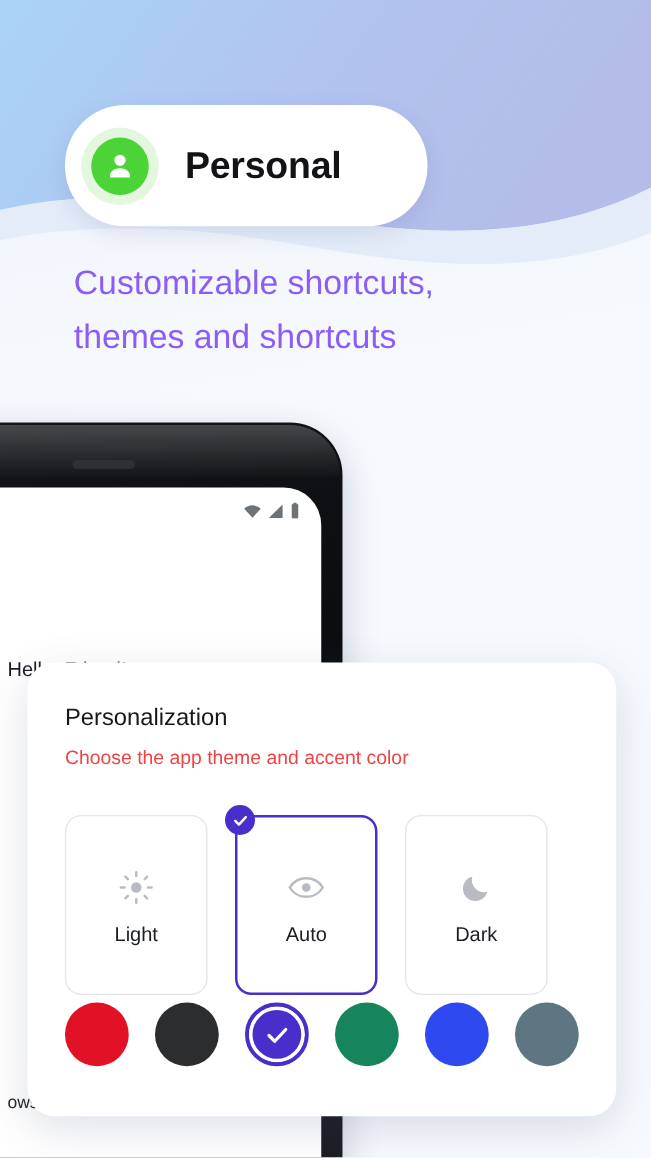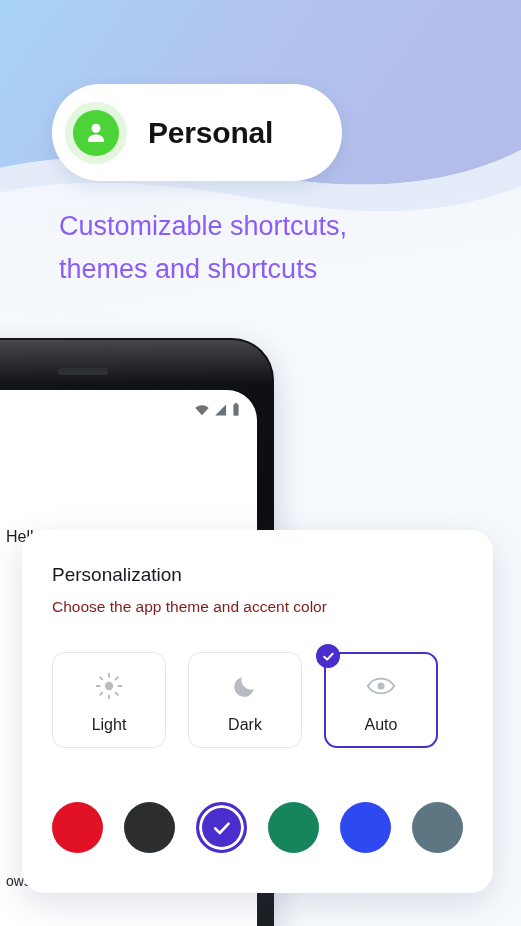--- a/index.html
+++ b/index.html
@@ -177,34 +177,34 @@
     left: 30px;
     top: 34px;
     font-size: 19px;
     color: #16191d;
   }
   .card-sub {
     position: absolute;
     left: 30px;
     top: 68px;
     font-size: 15.5px;
-    color: #7f1d1d;
+    color: #ef4444;
   }
 
   .theme-row {
     position: absolute;
     left: 30px;
     top: 122px;
     display: flex;
     gap: 22px;
   }
   .theme-tile {
     position: relative;
     width: 114px;
-    height: 96px;
+    height: 144px;
     border: 1px solid #e3e5e9;
     border-radius: 13px;
     background: #fff;
     display: flex;
     flex-direction: column;
     align-items: center;
     justify-content: center;
     box-sizing: border-box;
   }
   .theme-tile.selected {
@@ -341,42 +341,42 @@
             <line x1="21.7" y1="13" x2="24.4" y2="13"></line>
             <line x1="4.9" y1="4.9" x2="6.8" y2="6.8"></line>
             <line x1="19.2" y1="19.2" x2="21.1" y2="21.1"></line>
             <line x1="4.9" y1="21.1" x2="6.8" y2="19.2"></line>
             <line x1="19.2" y1="6.8" x2="21.1" y2="4.9"></line>
           </svg>
         </span>
         <span class="theme-label">Light</span>
       </div>
 
+      <div class="theme-tile selected">
+        <span class="tile-check">
+          <svg width="13" height="13" viewBox="0 0 14 14" fill="none" stroke="#ffffff" stroke-width="2.1" stroke-linecap="round" stroke-linejoin="round">
+            <path d="M2.4 7.3 5.5 10.4 11.5 4"></path>
+          </svg>
+        </span>
+        <span class="theme-icon">
+          <svg width="30" height="22" viewBox="0 0 30 20" fill="none" stroke="#b8bcc2" stroke-width="1.9">
+            <path d="M1.8 10C4.6 5.3 9.5 2.6 15 2.6S25.4 5.3 28.2 10C25.4 14.7 20.5 17.4 15 17.4S4.6 14.7 1.8 10z"></path>
+            <circle cx="15" cy="10" r="3.5" fill="#b8bcc2" stroke="none"></circle>
+          </svg>
+        </span>
+        <span class="theme-label">Auto</span>
+      </div>
+
       <div class="theme-tile">
         <span class="theme-icon">
           <svg width="26" height="26" viewBox="0 0 24 24" fill="#b8bcc2">
             <path d="M20.2 15.1A9.1 9.1 0 0 1 9.1 3.9a9.2 9.2 0 1 0 11.1 11.2z"></path>
           </svg>
         </span>
         <span class="theme-label">Dark</span>
-      </div>
-
-      <div class="theme-tile selected">
-        <span class="tile-check">
-          <svg width="13" height="13" viewBox="0 0 14 14" fill="none" stroke="#ffffff" stroke-width="2.1" stroke-linecap="round" stroke-linejoin="round">
-            <path d="M2.4 7.3 5.5 10.4 11.5 4"></path>
-          </svg>
-        </span>
-        <span class="theme-icon">
-          <svg width="30" height="22" viewBox="0 0 30 20" fill="none" stroke="#b8bcc2" stroke-width="1.9">
-            <path d="M1.8 10C4.6 5.3 9.5 2.6 15 2.6S25.4 5.3 28.2 10C25.4 14.7 20.5 17.4 15 17.4S4.6 14.7 1.8 10z"></path>
-            <circle cx="15" cy="10" r="3.5" fill="#b8bcc2" stroke="none"></circle>
-          </svg>
-        </span>
-        <span class="theme-label">Auto</span>
       </div>
 
     </div>
 
     <div class="color-row">
       <div class="swatch" style="background: rgb(226, 18, 38);"></div>
       <div class="swatch" style="background: rgb(43, 45, 47);"></div>
       <div class="swatch selected" style="background: rgb(74, 46, 204);">
         <svg width="22" height="22" viewBox="0 0 22 22" fill="none" stroke="#ffffff" stroke-width="2.6" stroke-linecap="round" stroke-linejoin="round">
           <path d="M4.2 11.4 8.8 16 17.6 6.6"></path>

